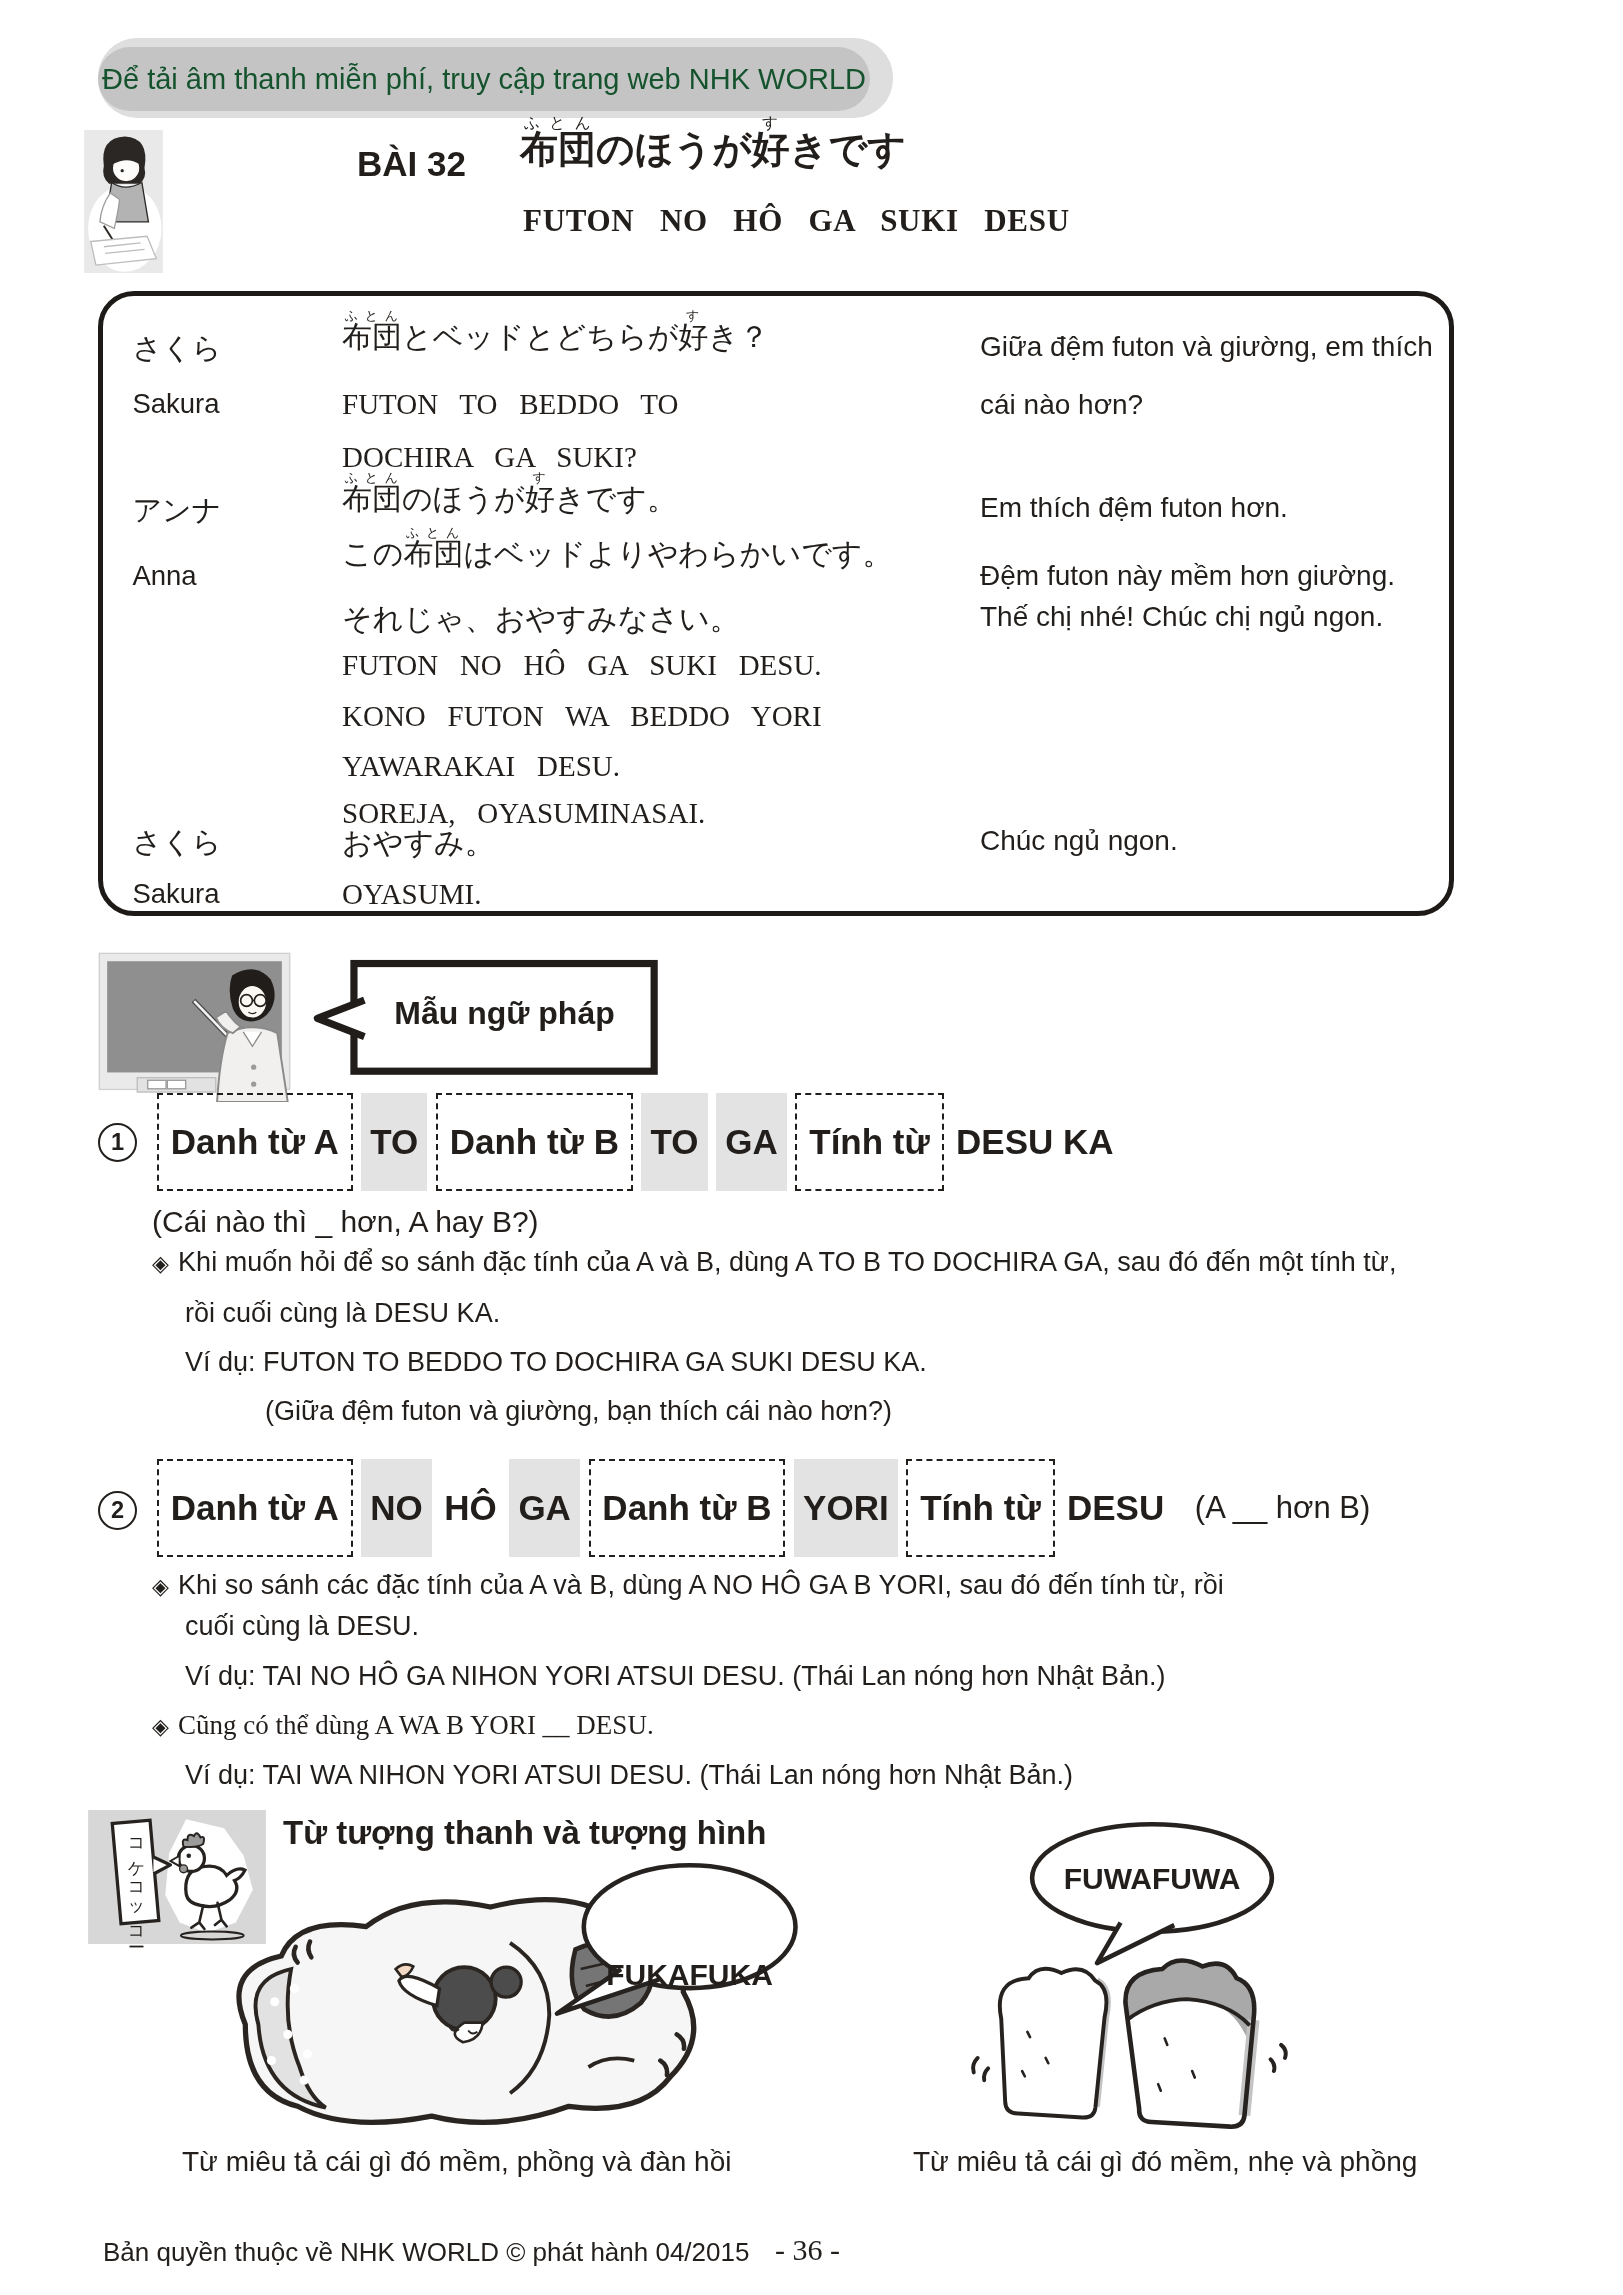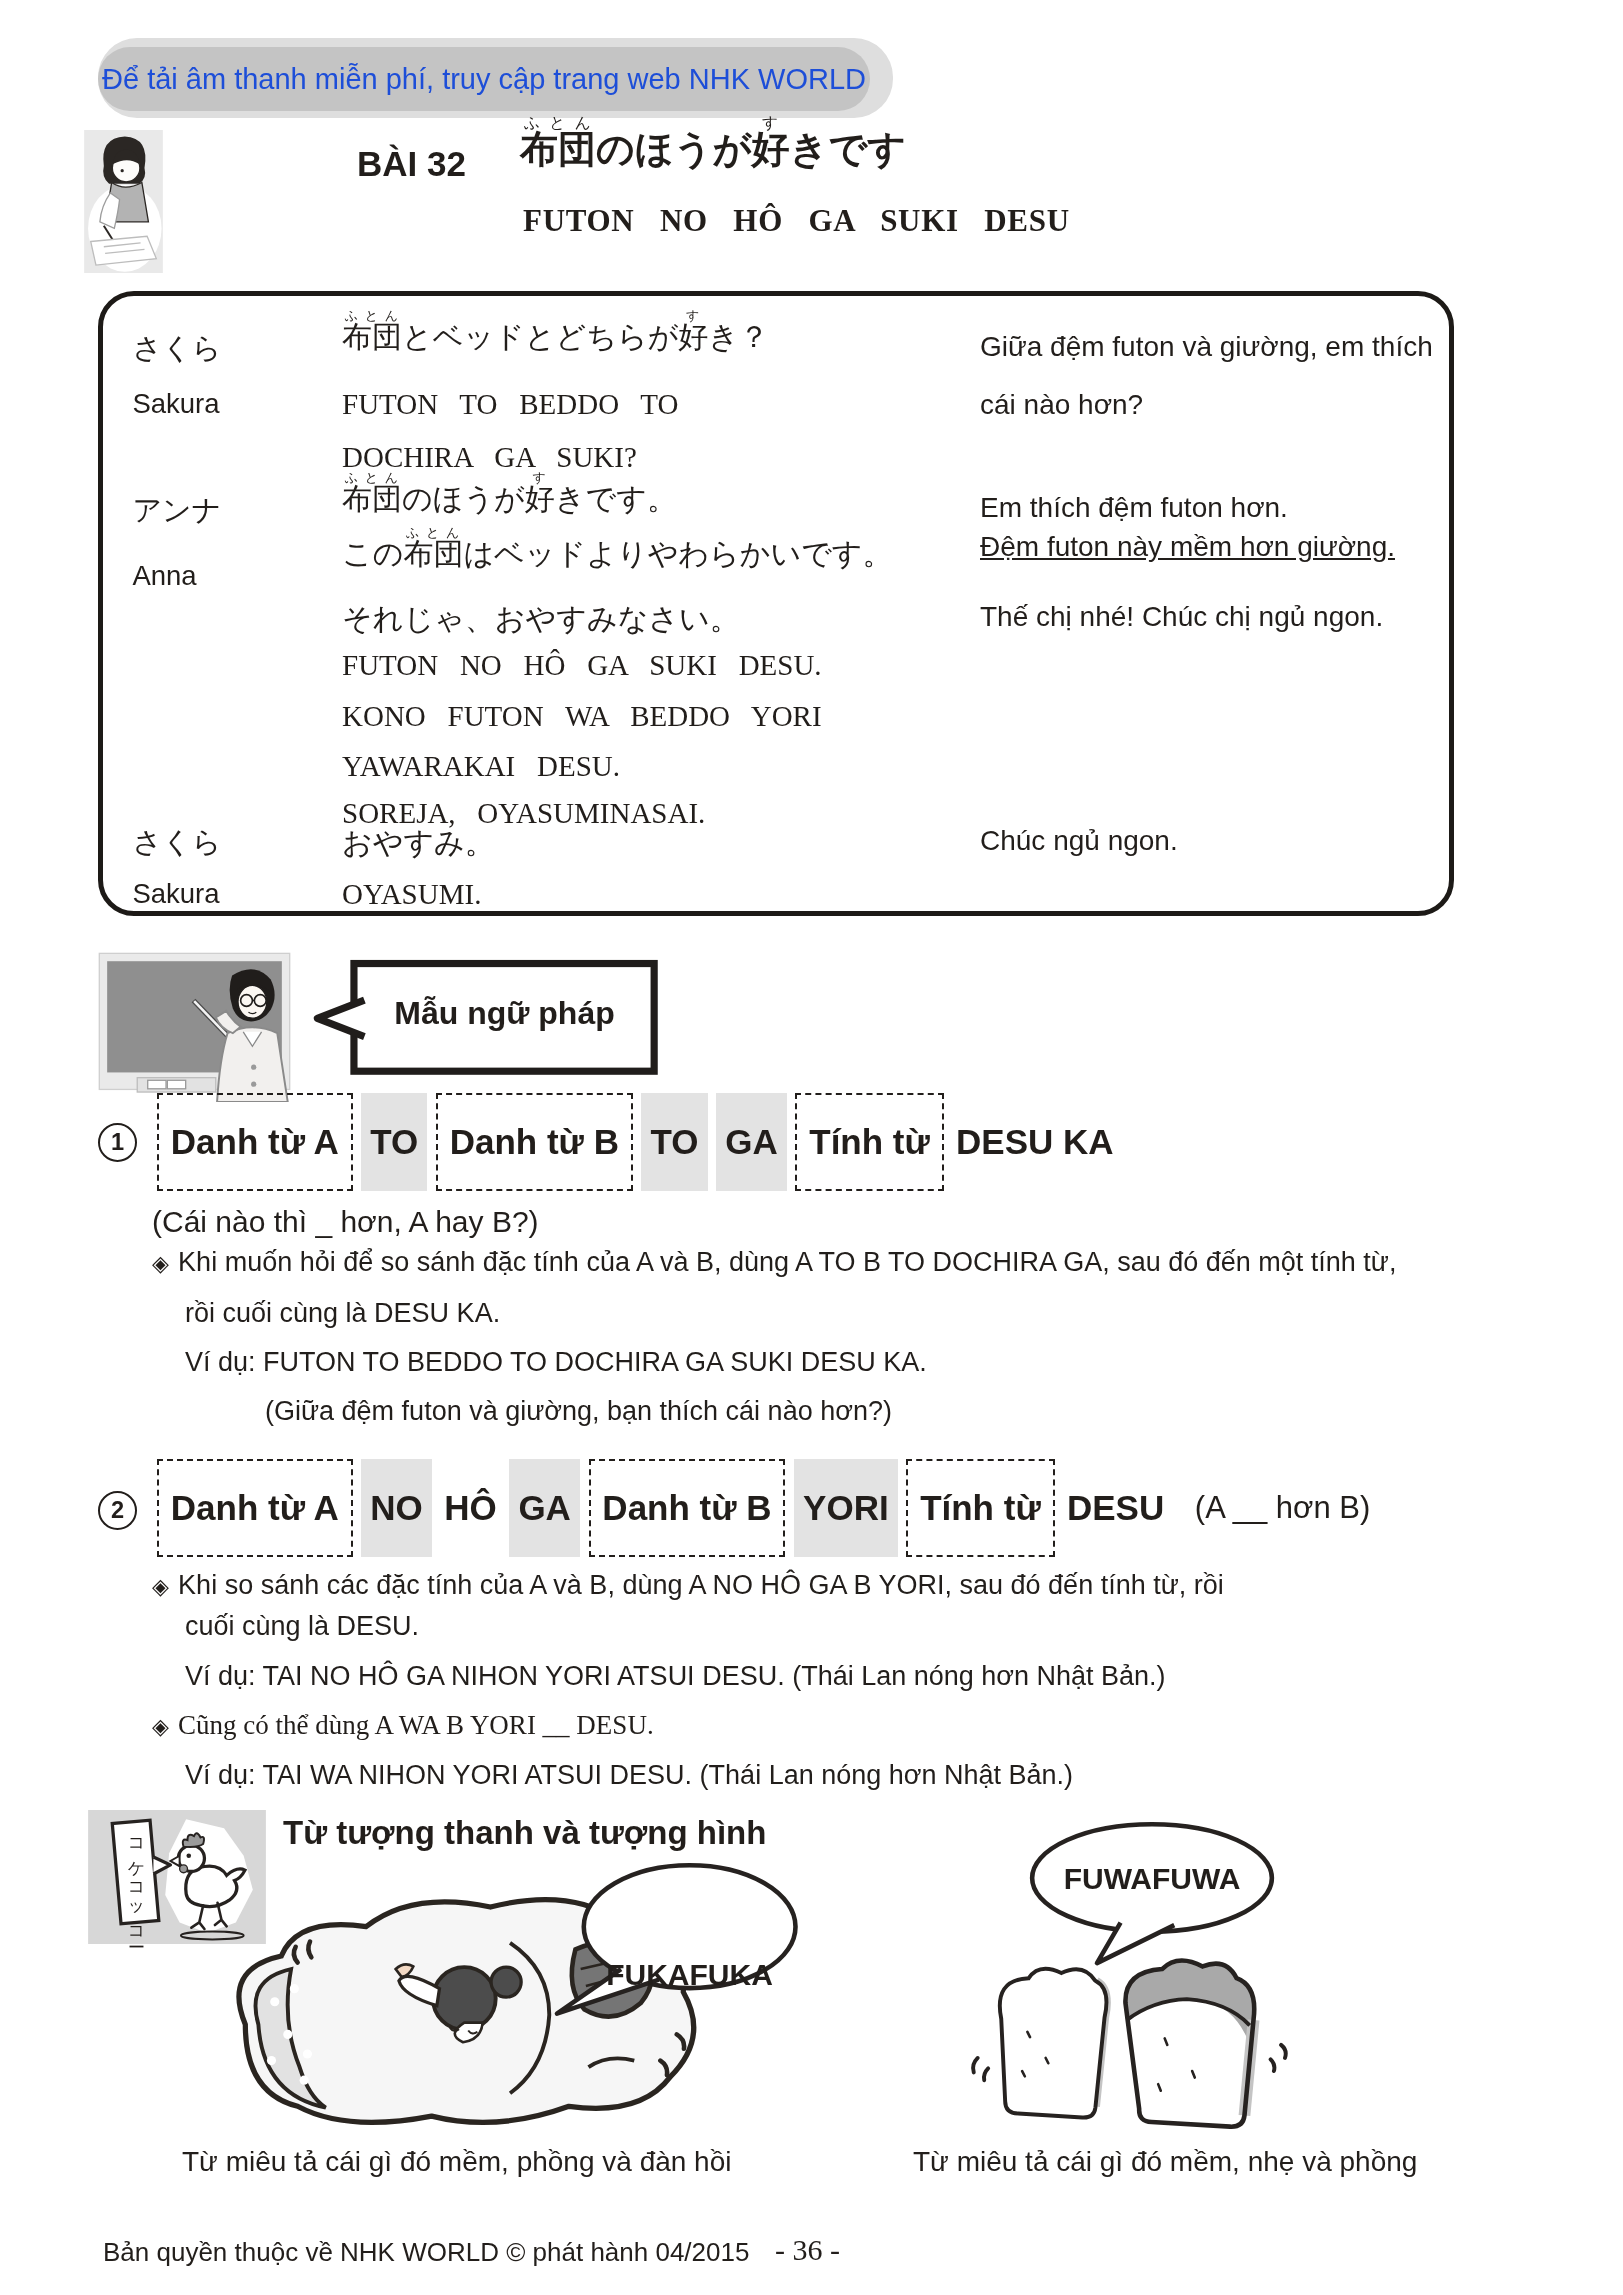--- a/index.html
+++ b/index.html
@@ -2,21 +2,21 @@
 <html style="font-size:10.5px"><head>
 <meta charset="utf-8">
 <style>
   html,body{margin:0;padding:0;background:#888;}
   .page{position:relative;width:1623px;height:2295px;background:#ffffff;overflow:hidden;
         font-family:"Liberation Sans","DejaVu Sans",sans-serif;color:#221e1b;}
   .abs{position:absolute;}
   
   .pill-shadow{position:absolute;left:98px;top:38px;width:795px;height:80px;border-radius:39px;background:#dedede;}
   .pill{position:absolute;left:98px;top:47px;width:772px;height:64px;border-radius:33px;background:#c4c4c4;
-        display:flex;align-items:center;justify-content:center;font-size:29px;color:#1d4ed8;}
+        display:flex;align-items:center;justify-content:center;font-size:29px;color:#14532d;}
   
   .lesson-label{font-size:35px;font-weight:bold;}
   .jp-title{font-size:38px;font-weight:bold;white-space:nowrap;}
   .jp-title rt,.jp rt{font-size:15.7px;font-weight:normal;letter-spacing:1.3px;}
   ruby{ruby-position:over;}
   .romaji-title{font-family:"Liberation Serif","DejaVu Serif",serif;font-size:31px;font-weight:bold;
         word-spacing:0.55em;letter-spacing:0.7px;white-space:nowrap;}
   
   .dialog-box{position:absolute;left:98px;top:291px;width:1346px;height:615px;border:5.9px solid #1d1a17;border-radius:36px;}
   .name-jp{font-size:29px;white-space:nowrap;}
@@ -103,21 +103,21 @@
     <div class="abs jp" style="left:239px;top:303px;">それじゃ、おやすみなさい。</div>
     <div class="abs romaji" style="left:239px;top:404px;">KONO FUTON WA BEDDO YORI</div>
     <div class="abs romaji" style="left:239px;top:454px;">YAWARAKAI DESU.</div>
     <div class="abs romaji" style="left:239px;top:501px;">SOREJA, OYASUMINASAI.</div>
     <div class="abs jp" style="left:239px;top:527px;">おやすみ。</div>
     <div class="abs romaji" style="left:239px;top:582px;">OYASUMI.</div>
 
     <div class="abs vn" style="left:877px;top:35px;">Giữa đệm futon và giường, em thích</div>
     <div class="abs vn" style="left:877px;top:93px;">cái nào hơn?</div>
     <div class="abs vn" style="left:877px;top:196px;">Em thích đệm futon hơn.</div>
-    <div class="abs vn" style="left:877px;top:235px;text-decoration:underline;">Đệm futon này mềm hơn giường.</div>
+    <div class="abs vn" style="left:877px;top:264px;">Đệm futon này mềm hơn giường.</div>
     <div class="abs vn" style="left:877px;top:305px;">Thế chị nhé! Chúc chị ngủ ngon.</div>
     <div class="abs vn" style="left:877px;top:529px;">Chúc ngủ ngon.</div>
   </div>
 
   <div class="abs" style="left:98px;top:948px;width:193px;height:154px;">
     <svg width="193" height="154" viewBox="0 0 295 235">
       <rect x="2" y="8" width="291" height="208" fill="#eaeaea" stroke="#cfcfcf" stroke-width="2"></rect>
       <rect x="14" y="20" width="267" height="170" fill="#8f8f8f"></rect>
       <rect x="60" y="198" width="120" height="22" fill="#e2e2e2" stroke="#bdbdbd" stroke-width="2"></rect>
       <rect x="76" y="202" width="28" height="13" fill="#ffffff" stroke="#9a9a9a" stroke-width="2"></rect>

